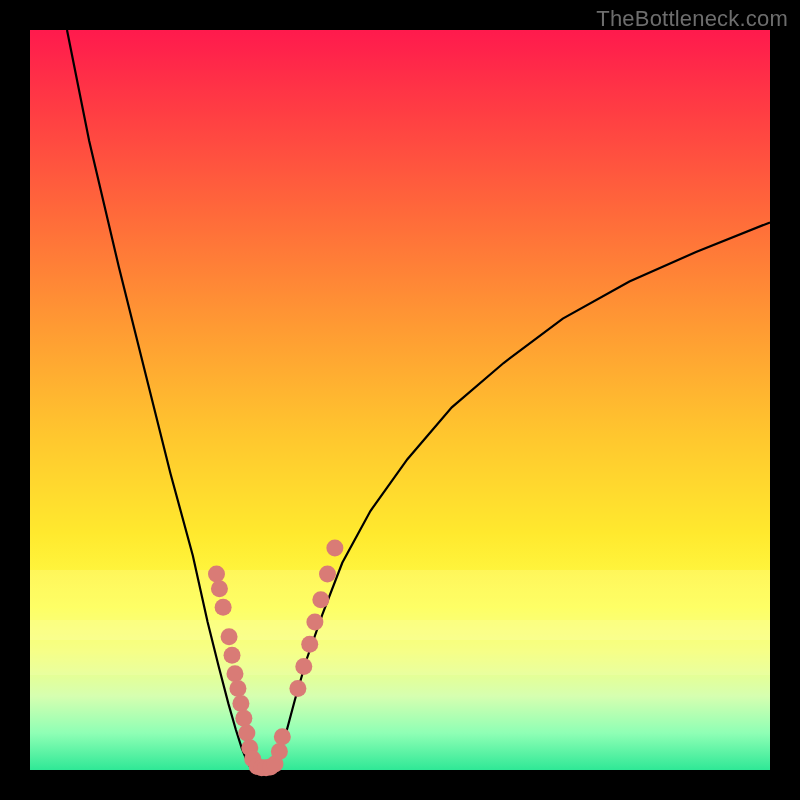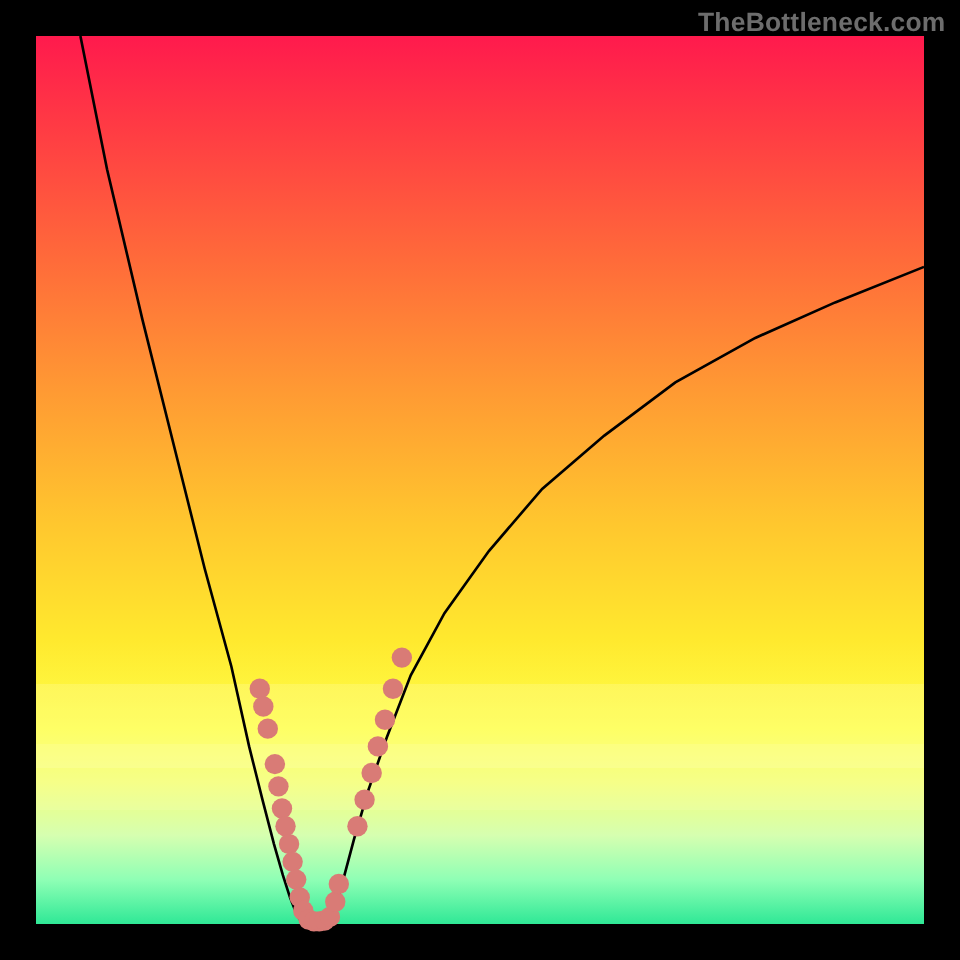--- a/index.html
+++ b/index.html
@@ -30,21 +30,21 @@
       #8fffb5 95%,
       #2fe896 100%
     );
   }
   .watermark {
     position: absolute;
     top: 6px;
     right: 12px;
     color: #6d6d6d;
     font-size: 22px;
-    font-weight: 700;
+    font-weight: 400;
     letter-spacing: 0.2px;
     z-index: 5;
   }
   svg.plot {
     position: absolute;
     left: 0;
     top: 0;
     width: 740px;
     height: 740px;
     overflow: visible;

